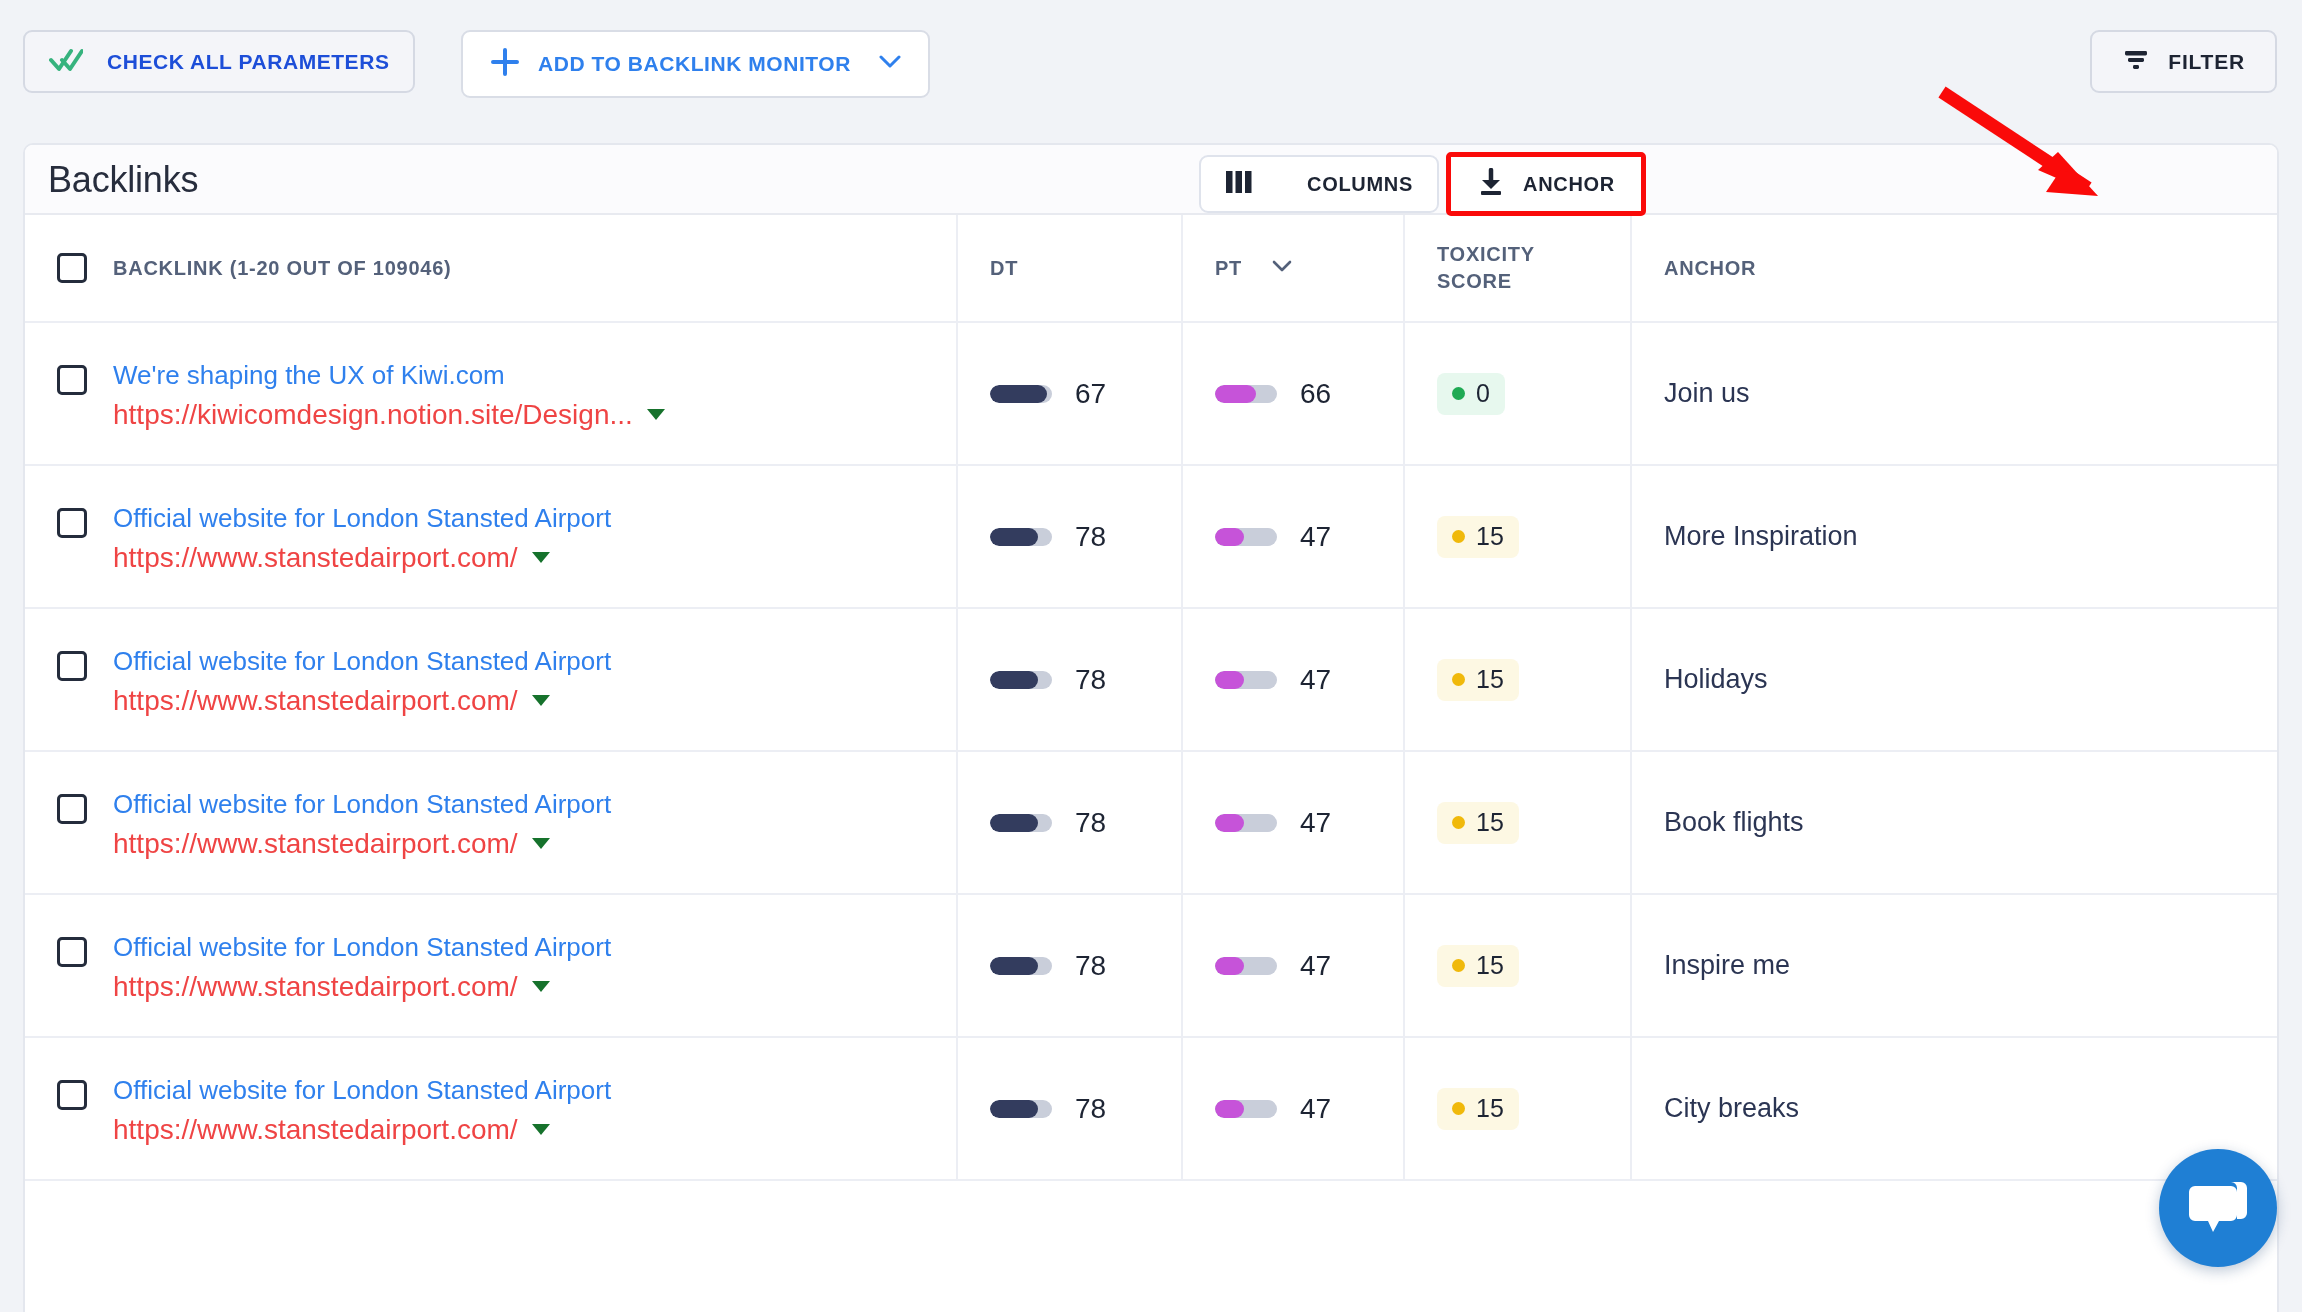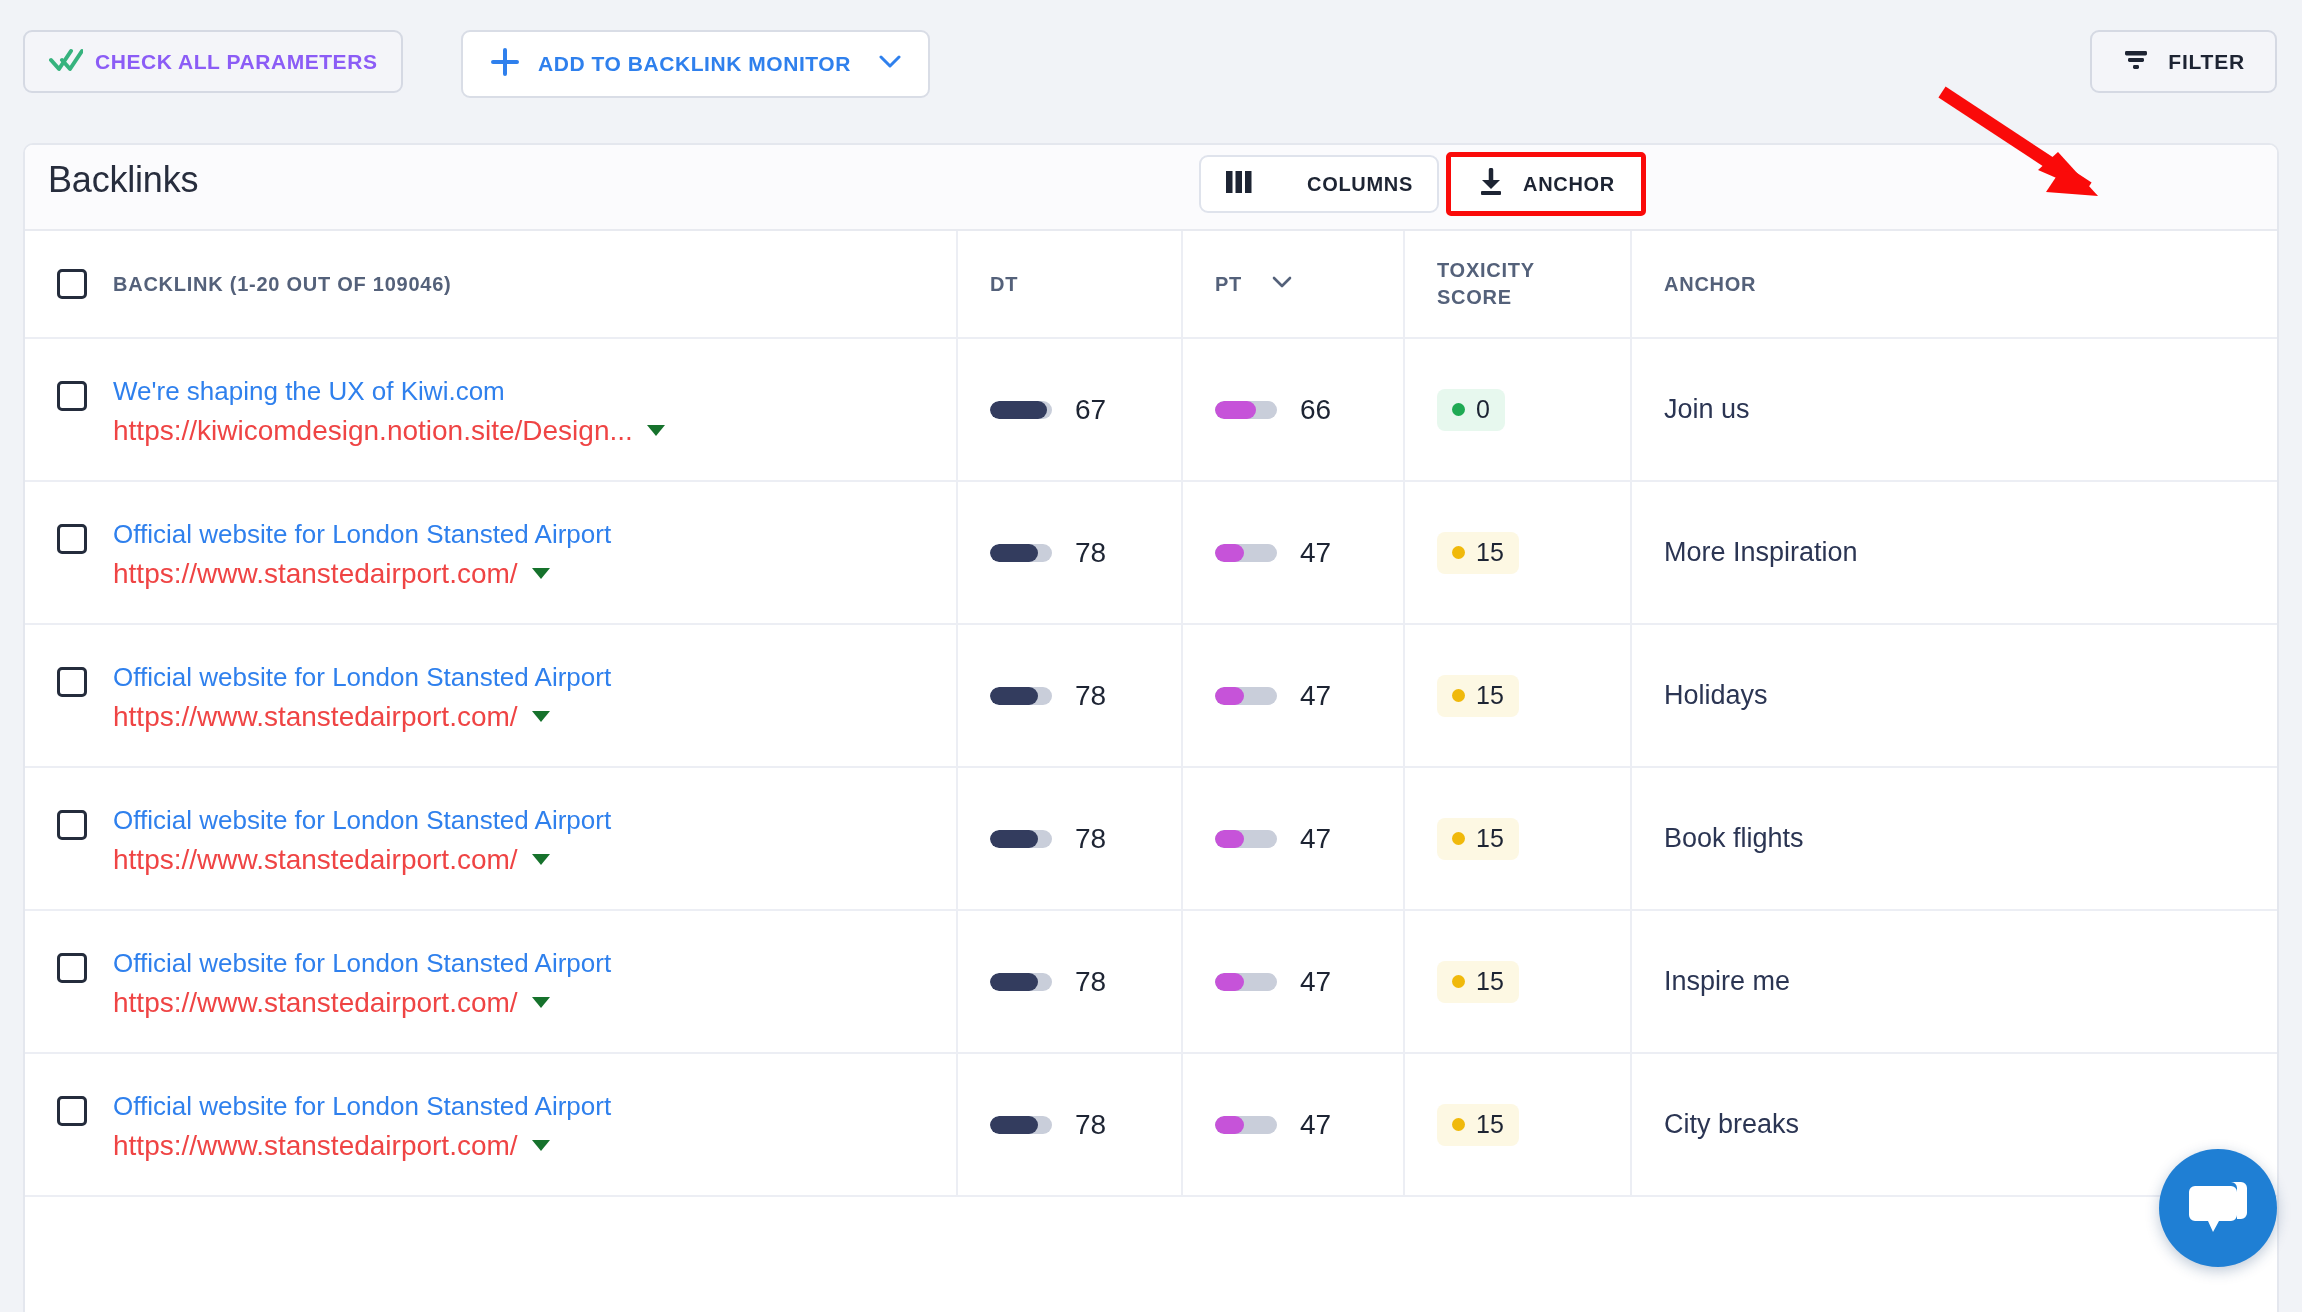--- a/index.html
+++ b/index.html
@@ -24,21 +24,21 @@
     background: #f6f7fa;
     cursor: pointer;
     white-space: nowrap;
   }
   .btn-check {
     left: 23px; top: 30px; height: 63px; padding: 0 24px;
     background: #f4f5f9;
   }
   .btn-check .lbl {
     font-size: 21px; font-weight: 700; letter-spacing: 0.55px;
-    color: #8b5cf6; margin-left: 12px;
+    color: #1d4ed8; margin-left: 24px;
   }
   .btn-add {
     left: 461px; top: 30px; height: 68px; padding: 0 27px;
     background: #ffffff; border-color: #d9dde6;
   }
   .btn-add .lbl {
     font-size: 21px; font-weight: 700; letter-spacing: 0.55px;
     color: #2f80ed; margin-left: 18px;
   }
   .btn-add .chev { margin-left: 28px; }
@@ -57,21 +57,21 @@
   
   .card {
     position: absolute; left: 23px; top: 143px;
     width: 2256px; height: 1180px;
     background: #ffffff;
     border: 2px solid #e4e7ee;
     border-radius: 10px;
     overflow: hidden;
   }
   .card-head {
-    position: relative; height: 86px; width: 100%;
+    position: relative; height: 70px; width: 100%;
     background: #fbfbfd;
     border-bottom: 2px solid #e8eaf0;
   }
   .card-title {
     position: absolute; left: 23px; top: 14px;
     font-size: 36px; font-weight: 400; color: #272d3d;
     letter-spacing: -0.2px;
   }
   .head-ctrl {
     position: absolute;

